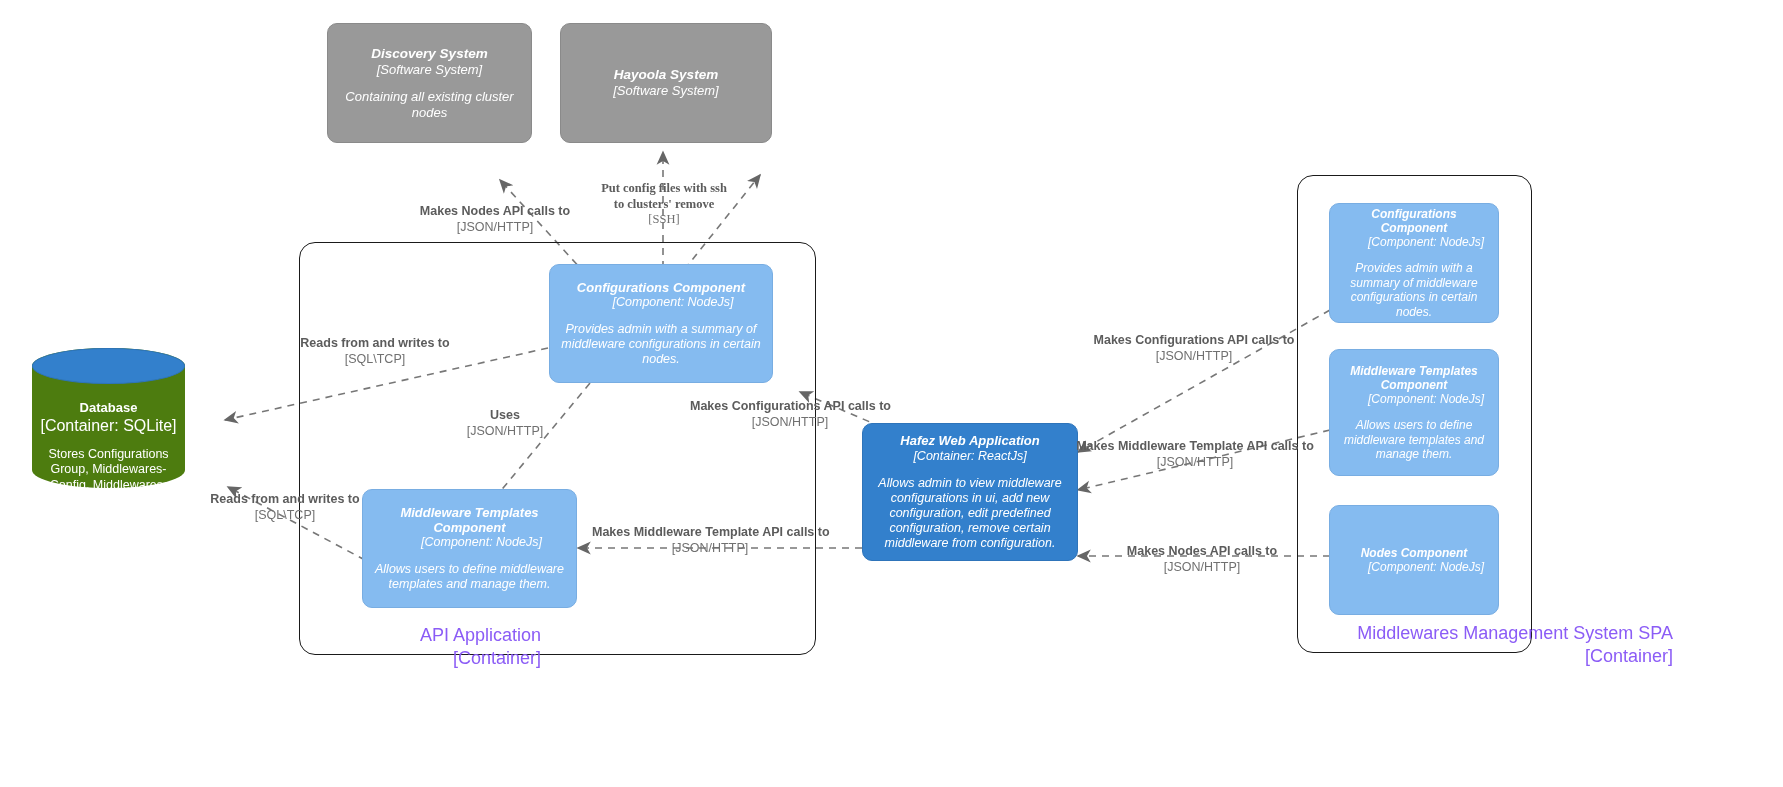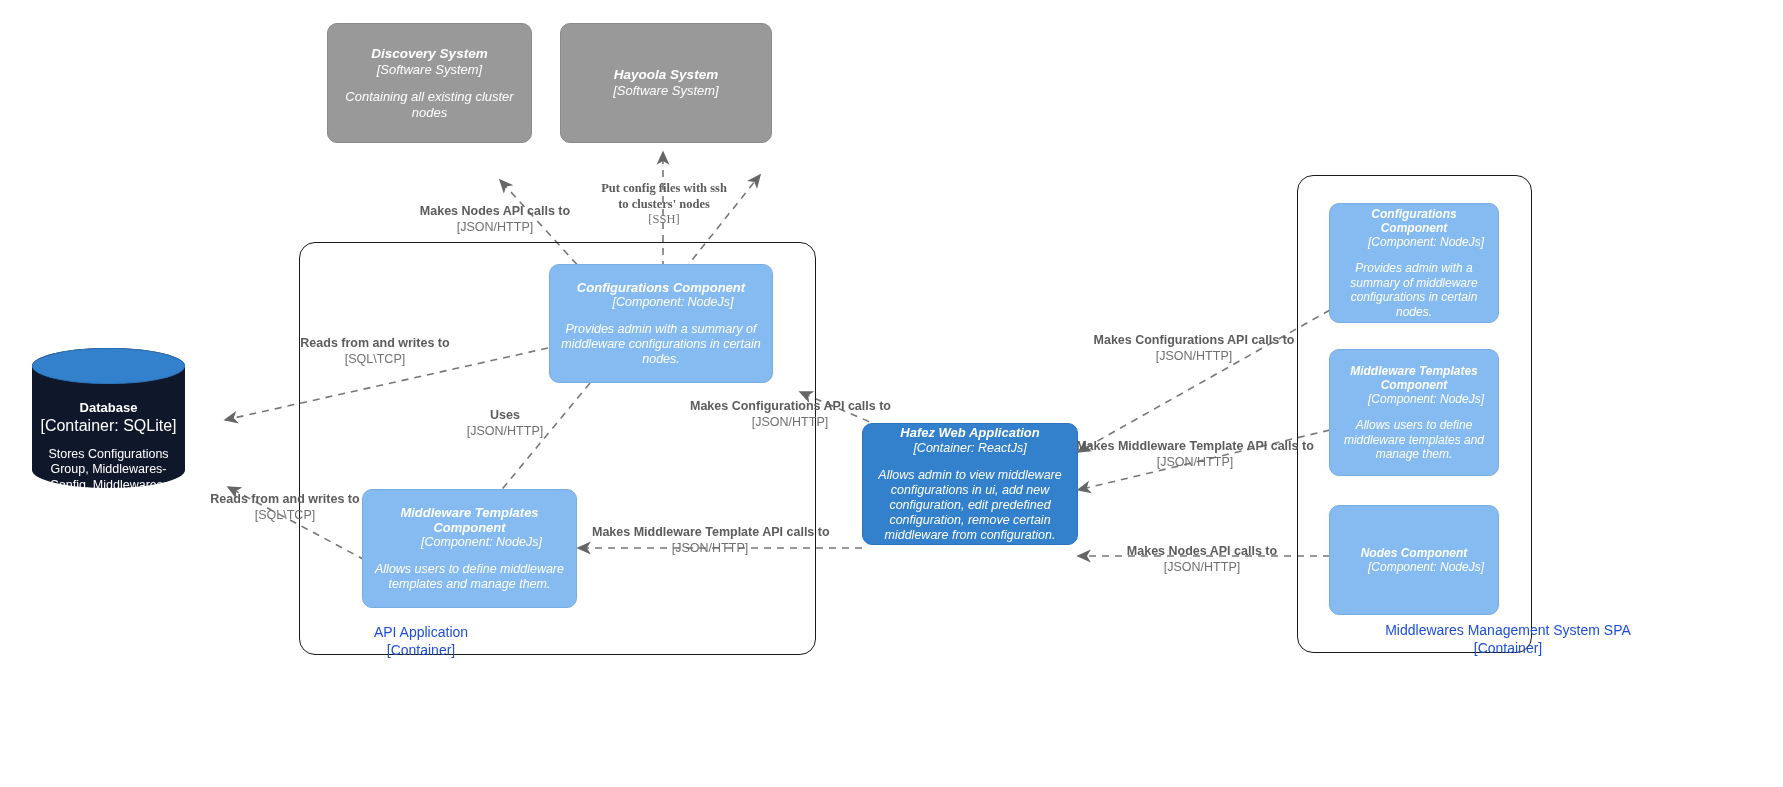--- a/index.html
+++ b/index.html
@@ -27,35 +27,35 @@
   .comp-sm .ttl{font-size:12px;}
   .comp-sm .tech{font-size:12px;}
   .comp-sm .desc{font-size:12px;}
 
   .cont{background:#3380cc;border:1px solid #2e74ba;}
   .cont .ttl{font-size:13px;}
   .cont .tech{font-size:12.5px;}
   .cont .desc{font-size:12.5px;}
 
   
-  .db{position:absolute;background:#0f172a;color:#fff;text-align:center;
+  .db{position:absolute;background:#4d7c0f;color:#fff;text-align:center;
       border-radius:50% / 18px;box-sizing:border-box;
       display:flex;flex-direction:column;align-items:center;justify-content:flex-start;
       padding-top:52px;}
   .db .ttl{font-size:13px;font-weight:bold;line-height:1.2;}
   .db .tech{font-size:16px;line-height:1.2;}
   .db .desc{font-size:12.5px;line-height:1.25;margin-top:12px;padding:0 10px;}
   .db .cap{position:absolute;left:0;top:0;width:100%;height:36px;
            border:1px solid #2e74ba;border-radius:50%;box-sizing:border-box;
            background:#3380cc;}
 
   .boundary{position:absolute;border:1.6px solid #1a1a1a;border-radius:16px;
             box-sizing:border-box;background:transparent;}
-  .boundary-label{position:absolute;color:#1d4ed8;font-size:14px;line-height:1.25;
-                  text-align:center;white-space:pre-line;}
+  .boundary-label{position:absolute;color:#8b5cf6;font-size:18px;line-height:1.25;
+                  text-align:right;white-space:pre-line;}
 
   .rel{position:absolute;color:#6b6b6b;text-align:center;line-height:1.25;}
   .rel .rl{font-size:12.5px;font-weight:bold;color:#5c5c5c;white-space:nowrap;}
   .rel .rt{font-size:12.5px;font-weight:normal;color:#707070;white-space:nowrap;}
 </style>
 </head>
 <body>
 
 <div id="stage">
 
@@ -123,21 +123,21 @@
     <div class="tech">[Component: NodeJs]</div>
     <div class="desc">Provides admin with a summary of middleware configurations in certain nodes.</div>
   </div>
 
   <div class="node comp" style="left:362px;top:489px;width:215px;height:119px;">
     <div class="ttl">Middleware Templates Component</div>
     <div class="tech">[Component: NodeJs]</div>
     <div class="desc">Allows users to define middleware templates and manage them.</div>
   </div>
 
-  <div class="node cont" style="left:862px;top:423px;width:216px;height:122px;">
+  <div class="node cont" style="left:862px;top:423px;width:216px;height:138px;">
     <div class="ttl">Hafez Web Application</div>
     <div class="tech">[Container: ReactJs]</div>
     <div class="desc">Allows admin to view middleware configurations in ui, add new configuration, edit predefined configuration, remove certain middleware from configuration.</div>
   </div>
 
   <div class="node comp comp-sm" style="left:1329px;top:203px;width:170px;height:120px;">
     <div class="ttl">Configurations Component</div>
     <div class="tech">[Component: NodeJs]</div>
     <div class="desc">Provides admin with a summary of middleware configurations in certain nodes.</div>
   </div>
@@ -153,21 +153,21 @@
     <div class="tech">[Component: NodeJs]</div>
   </div>
 
   <div class="rel" style="left:405px;top:204px;width:180px;">
     <div class="rl">Makes Nodes API calls to</div>
     <div class="rt">[JSON/HTTP]</div>
   </div>
 
   <div class="rel" style="left:576px;top:181px;width:176px;font-family:Liberation Serif, serif;">
     <div class="rl">Put config files with ssh</div>
-    <div class="rl">to clusters' nodes</div>
+    <div class="rl">to clusters' remove</div>
     <div class="rt">[SSH]</div>
   </div>
 
   <div class="rel" style="left:285px;top:336px;width:180px;">
     <div class="rl">Reads from and writes to</div>
     <div class="rt">[SQL\TCP]</div>
   </div>
 
   <div class="rel" style="left:195px;top:492px;width:180px;">
     <div class="rl">Reads from and writes to</div>

